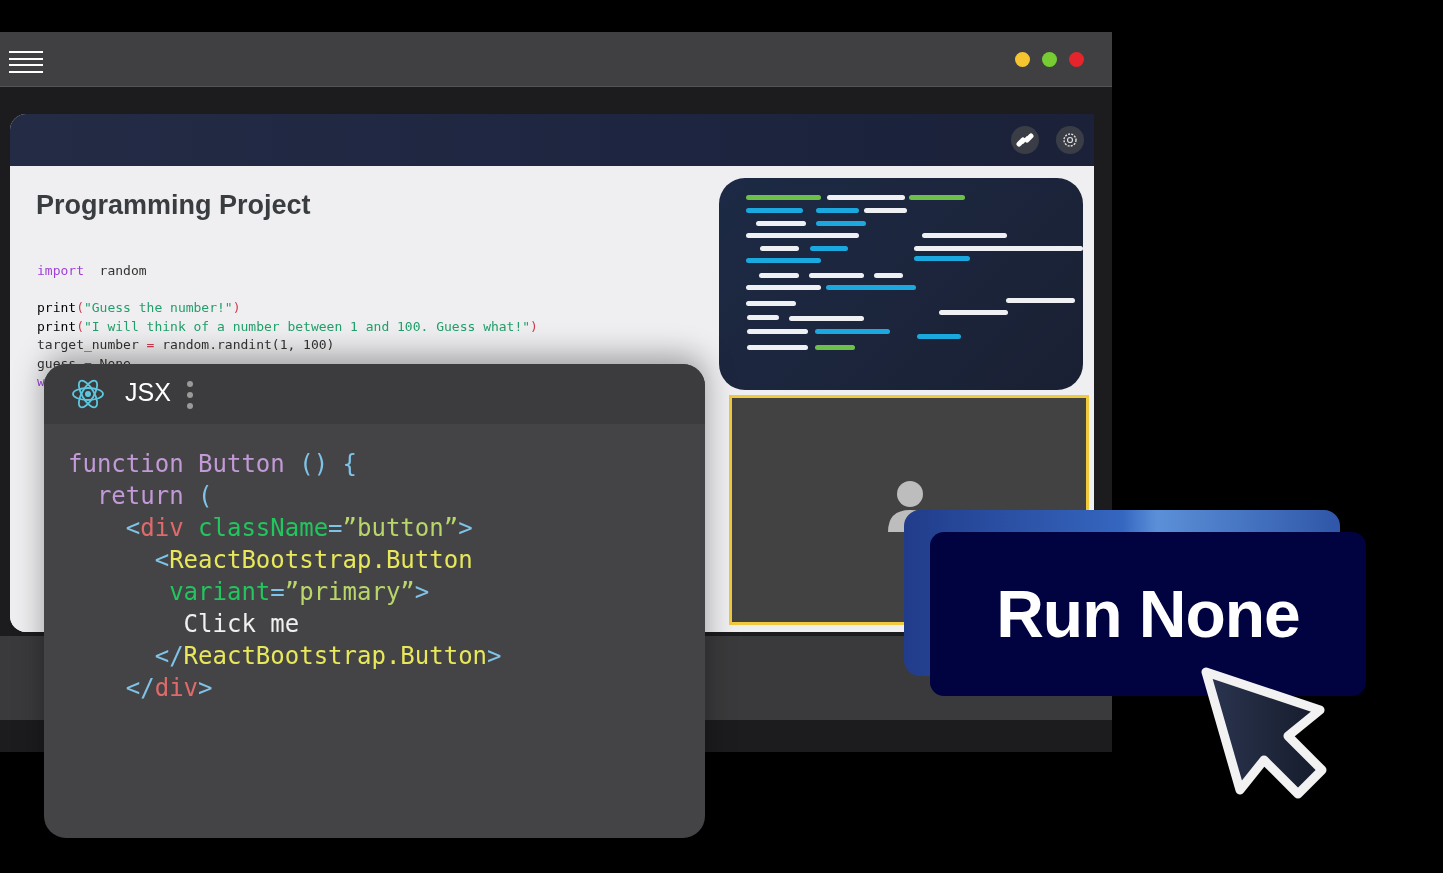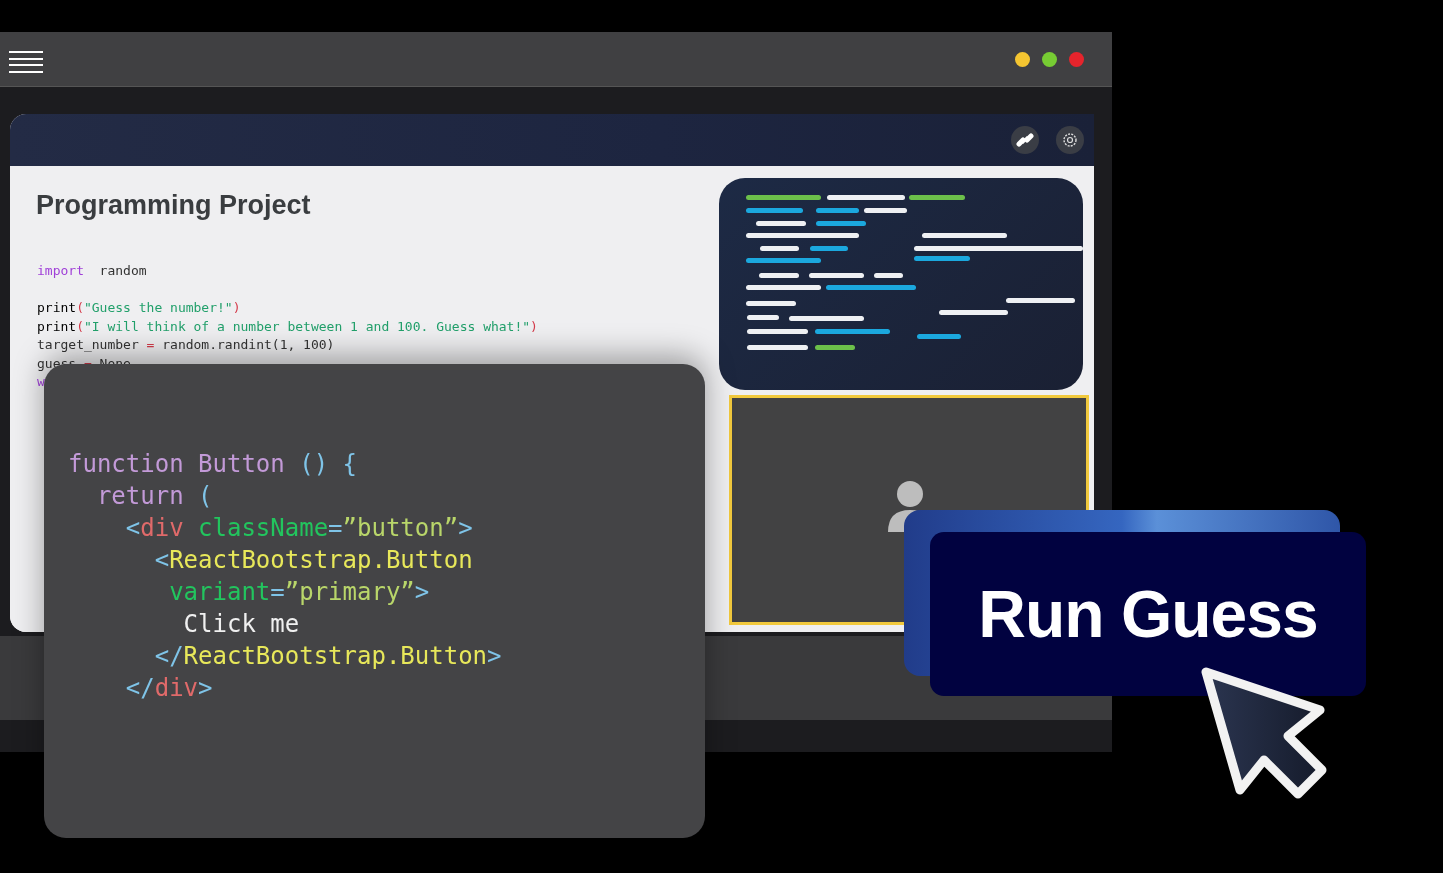--- a/index.html
+++ b/index.html
@@ -142,25 +142,41 @@
   <path d="M12 2 A10 10 0 1 1 6 20 L3 22 L4 17 A10 10 0 0 1 12 2 Z" fill="#fff"></path>
   <circle cx="7.5" cy="12" r="1.4" fill="#3a3a3c"></circle>
     <circle cx="12" cy="12" r="1.4" fill="#3a3a3c"></circle>
     <circle cx="16.5" cy="12" r="1.4" fill="#3a3a3c"></circle>
 </svg>
 <svg class="heart-icon" viewBox="0 0 24 24">
   <path d="M12 21 L3 12 A5 5 0 0 1 12 5 A5 5 0 0 1 21 12 Z" fill="#fff"></path>
 </svg>
 
 <div class="jsx-panel">
+  <div class="jsx-header">
+    <svg class="react-icon" viewBox="0 0 34 32">
+      <g fill="none" stroke="#5cc8e0" stroke-width="1.8">
+        <ellipse cx="17" cy="16" rx="15" ry="6"></ellipse>
+        <ellipse cx="17" cy="16" rx="15" ry="6" transform="rotate(60 17 16)"></ellipse>
+        <ellipse cx="17" cy="16" rx="15" ry="6" transform="rotate(120 17 16)"></ellipse>
+      </g>
+      <circle cx="17" cy="16" r="3" fill="#5cc8e0"></circle>
+    </svg>
+    <div class="jsx-title">JSX</div>
+    <div class="kebab">
+        <span></span>
+        <span></span>
+        <span></span>
+      </div>
+  </div>
   <div class="jsx-code" id="jsx-code"><div><span class="j-kw">function Button </span><span class="j-br">() {</span></div><div>  <span class="j-kw">return </span><span class="j-br">(</span></div><div>    <span class="j-br">&lt;</span><span class="j-tag">div </span><span class="j-attr">className</span><span class="j-br">=</span><span class="j-str">”button”</span><span class="j-br">&gt;</span></div><div>      <span class="j-br">&lt;</span><span class="j-comp">ReactBootstrap.Button</span></div><div>       <span class="j-attr">variant</span><span class="j-br">=</span><span class="j-str">”primary”</span><span class="j-br">&gt;</span></div><div>        <span class="j-txt">Click me</span></div><div>      <span class="j-br">&lt;/</span><span class="j-comp">ReactBootstrap.Button</span><span class="j-br">&gt;</span></div><div>    <span class="j-br">&lt;/</span><span class="j-tag">div</span><span class="j-br">&gt;</span></div></div>
 </div>
 
 <div class="run-back"></div>
-<div class="run-btn">Run Guess</div>
+<div class="run-btn">Run None</div>
 
 <svg class="cursor" viewBox="0 0 150 150">
   <defs>
     <linearGradient id="cg" x1="0" y1="0" x2="1" y2="0">
         <stop offset="0" stop-color="#2b3550"></stop>
         <stop offset="1" stop-color="#151b2b"></stop>
       </linearGradient>
   </defs>
   <path d="M16 14 L130 52 L98 78 L132 112 L108 136 L74 102 L50 132 Z" fill="url(#cg)" stroke="#f2f2f2" stroke-width="9" stroke-linejoin="round"></path>
 </svg>

